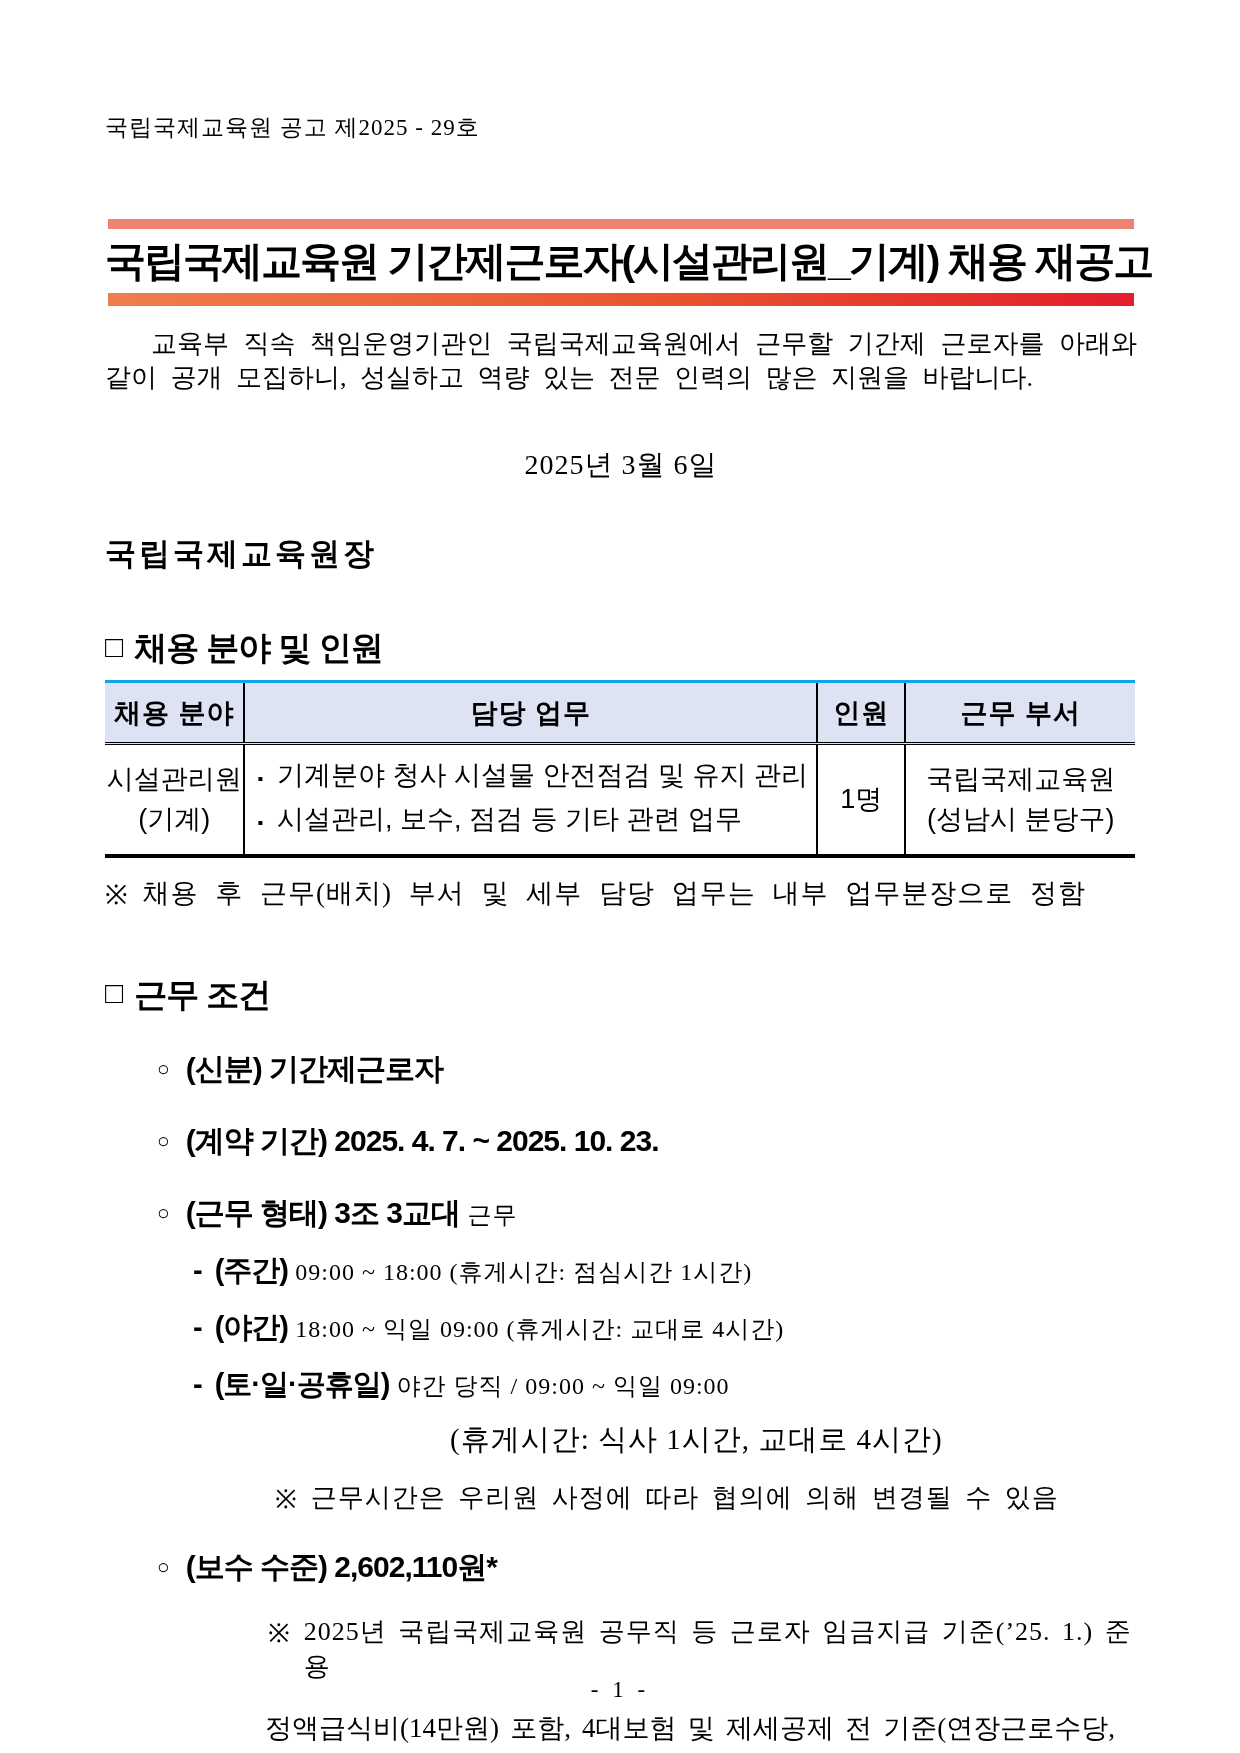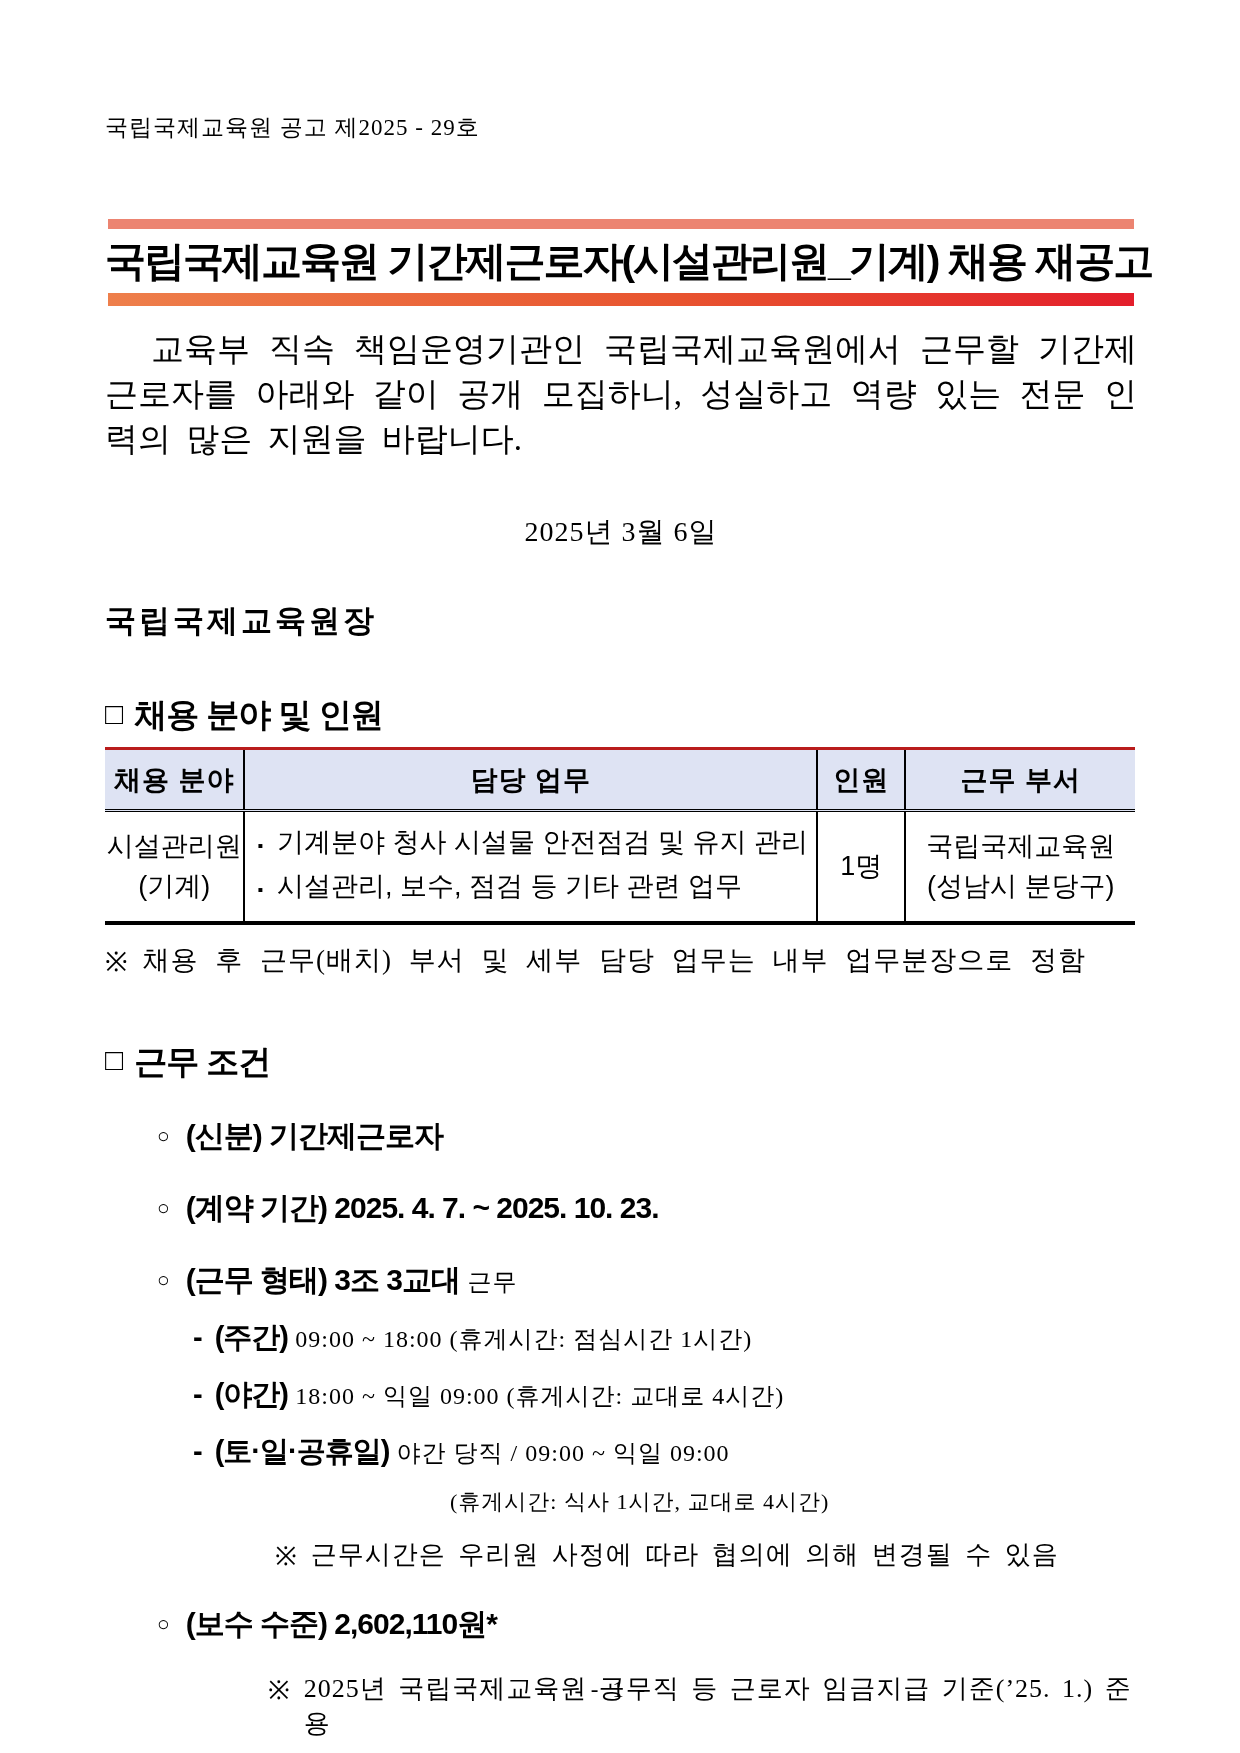--- a/index.html
+++ b/index.html
@@ -24,41 +24,41 @@
   .banner-title {
     font-family:"Liberation Sans", sans-serif;
     font-weight:bold; font-size:41px; letter-spacing:-2px;
     text-align:center; padding:5px 0 4px 0; white-space:nowrap;
   }
   .banner-bar-bottom { height:13px; margin:0 3px;
     background:linear-gradient(to right, #ee7f4b, #e8542f 55%, #e31e2b); }
 
   
   .intro-paragraph {
-    margin-top:21px; font-size:33px; line-height:45px;
+    margin-top:21px; font-size:26px; line-height:34px;
     text-align:justify; text-indent:46px; word-spacing:7px;
   }
   .intro-date { margin-top:51px; text-align:center; font-size:28px; letter-spacing:1px; }
   .intro-signature { margin-top:49px; font-size:31px;
     font-weight:bold; letter-spacing:3px; }
 
   
   .section-heading {
     font-family:"Liberation Sans", sans-serif;
     font-weight:800; font-size:33px; letter-spacing:-1px;
     display:flex; align-items:center; gap:12px;
   }
   .heading-1 { margin-top:51px; }
   .heading-2 { margin-top:61px; }
   .square-marker { font-size:30px; font-weight:normal; transform:translateY(-2px); }
 
   
   table.recruit-table {
     width:1030px; margin-top:9px; border-collapse:collapse;
-    border-top:3px solid #b91c1c; border-bottom:4px solid #000;
+    border-top:3px solid #0ea5e9; border-bottom:4px solid #000;
     font-family:"Liberation Sans", sans-serif; font-size:27px;
   }
   table.recruit-table th {
     background:#dee3f3; font-weight:bold; height:62px;
     border-bottom:3px double #000; letter-spacing:1px;
   }
   table.recruit-table td { height:112px; text-align:center; line-height:40px; }
   table.recruit-table th + th, table.recruit-table td + td { border-left:2px solid #000; }
   td.duties-cell { text-align:left; padding:0 8px 0 12px; }
   .duty-line { display:flex; align-items:baseline; gap:14px; white-space:nowrap; }
@@ -73,21 +73,21 @@
   .cond-list { margin-top:15px; }
   .item-l1 { display:flex; align-items:baseline; gap:16px;
     margin:31px 0 0 52px; font-size:30px; }
   .item-l1 .marker { font-size:21px; transform:translateY(-3px); }
   .bold-part { font-family:"Liberation Sans", sans-serif; font-weight:bold;
     letter-spacing:-1px; }
   .rest-part { font-size:24px; letter-spacing:1px; }
   .item-l2 { display:flex; align-items:baseline; gap:12px;
     margin:17px 0 0 88px; font-size:29px; }
   .item-l2 .marker { font-weight:bold; font-family:"Liberation Sans", sans-serif; }
-  .cont-line { margin:15px 0 7px 345px; font-size:22px; letter-spacing:1px; }
+  .cont-line { margin:15px 0 7px 345px; font-size:29px; letter-spacing:1px; }
   .sub-note { display:flex; gap:13px; margin:20px 0 0 170px;
     font-size:26px; word-spacing:5px; letter-spacing:1px; }
   .pay-note { display:flex; gap:13px; margin:26px 0 0 163px;
     font-size:26px; word-spacing:4px; letter-spacing:1px; }
   .star-note { display:flex; gap:12px; margin:22px 0 0 160px;
     font-size:27px; line-height:44px; }
   .star-note .note-text { width:850px; text-align:justify; word-spacing:3px; }
 
   
   .page-footer { position:absolute; left:0; bottom:50px; width:100%;

